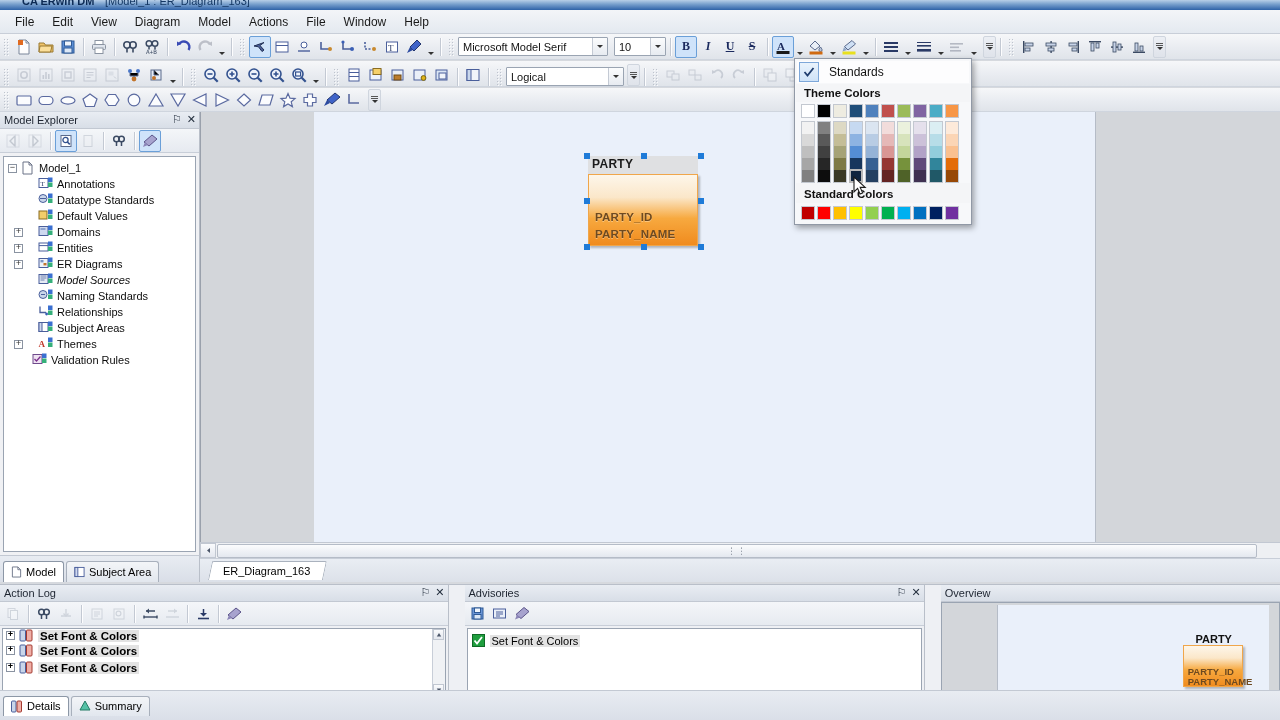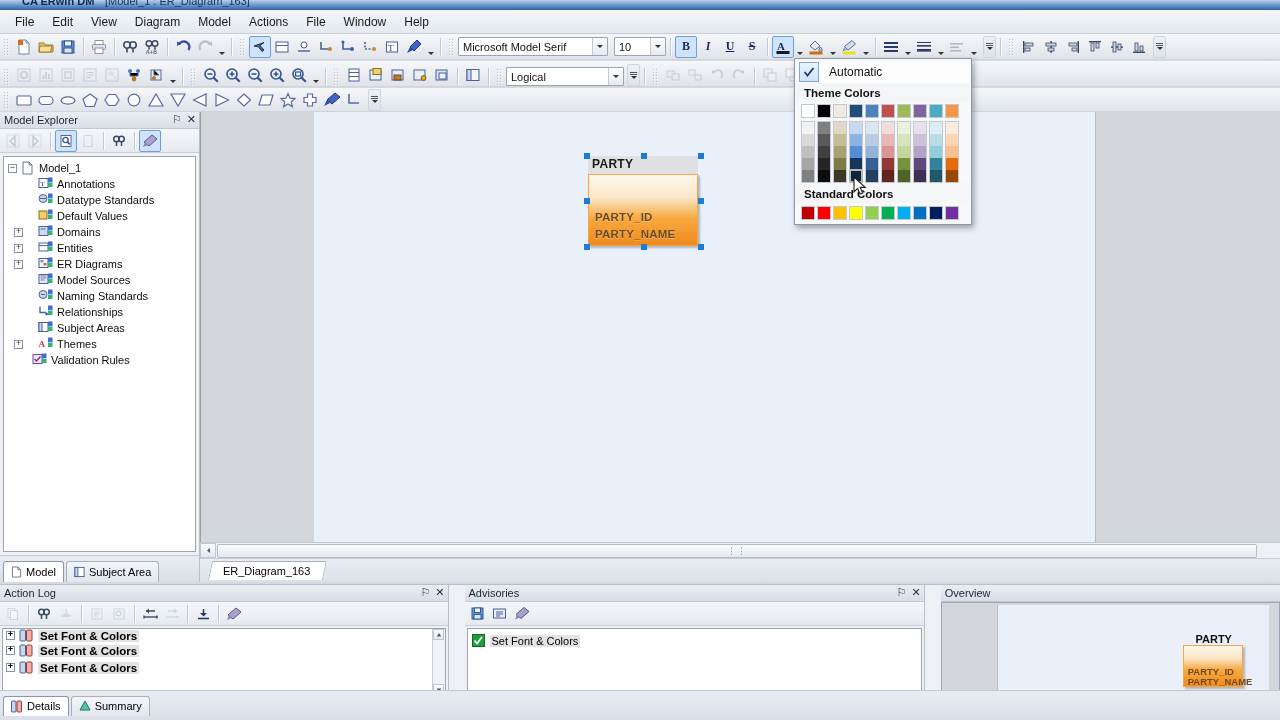--- a/index.html
+++ b/index.html
@@ -965,21 +965,21 @@
           <div class="dots"></div>
           <svg viewBox="0 0 15 14" class="ico" width="15" height="14">
             <rect x="1" y="1.5" width="9" height="9" fill="#eef2f9" stroke="#4a5f9b"></rect>
             <rect x="2.5" y="3" width="3" height="2.4" fill="#7a93c4"></rect>
             <rect x="5.5" y="6" width="3" height="2.4" fill="#c2742a"></rect>
             <rect x="10" y="0.5" width="4.5" height="4.5" fill="#3a6fd0"></rect>
             <rect x="10" y="5.5" width="4.5" height="4.5" fill="#35b07a"></rect>
           </svg>
           <span class="lbl">ER Diagrams</span>
         </div>
-        <div class="tnode" style="padding-left: 10px;">
+        <div class="tnode" style="padding-left: 10px; font-style: italic;">
           <div class="exp none"></div>
           <div class="dots"></div>
           <svg viewBox="0 0 15 14" class="ico" width="15" height="14">
             <rect x="1" y="1.5" width="9" height="9" fill="#e6ebf5" stroke="#4a5f9b"></rect>
             <path d="M2.5 3h6M2.5 5h6M2.5 7h4" stroke="#6a7fae"></path>
             <rect x="10" y="0.5" width="4.5" height="4.5" fill="#3a6fd0"></rect>
             <rect x="10" y="5.5" width="4.5" height="4.5" fill="#35b07a"></rect>
           </svg>
           <span class="lbl">Model Sources</span>
         </div>
@@ -1301,21 +1301,21 @@
     </div>
   </div>
 
   <div class="colormenu">
     <div class="cm-auto">
       <div class="chk">
         <svg width="12" height="12" viewBox="0 0 12 12">
             <path d="M1.5 6l3 3.5L10.5 2" fill="none" stroke="#1f3d6e" stroke-width="1.8"></path>
           </svg>
       </div>
-      <div class="txt">Automatic</div>
+      <div class="txt">Standards</div>
     </div>
     <div class="cm-head">Theme Colors</div>
     <div class="swgrid" id="themegrid">
         <div class="swcol">
           <div class="top" style="background: rgb(255, 255, 255);"></div>
           <div class="shades">
             <div style="background: rgb(242, 242, 242);"></div>
             <div style="background: rgb(217, 217, 217);"></div>
             <div style="background: rgb(191, 191, 191);"></div>
             <div style="background: rgb(166, 166, 166);"></div>

